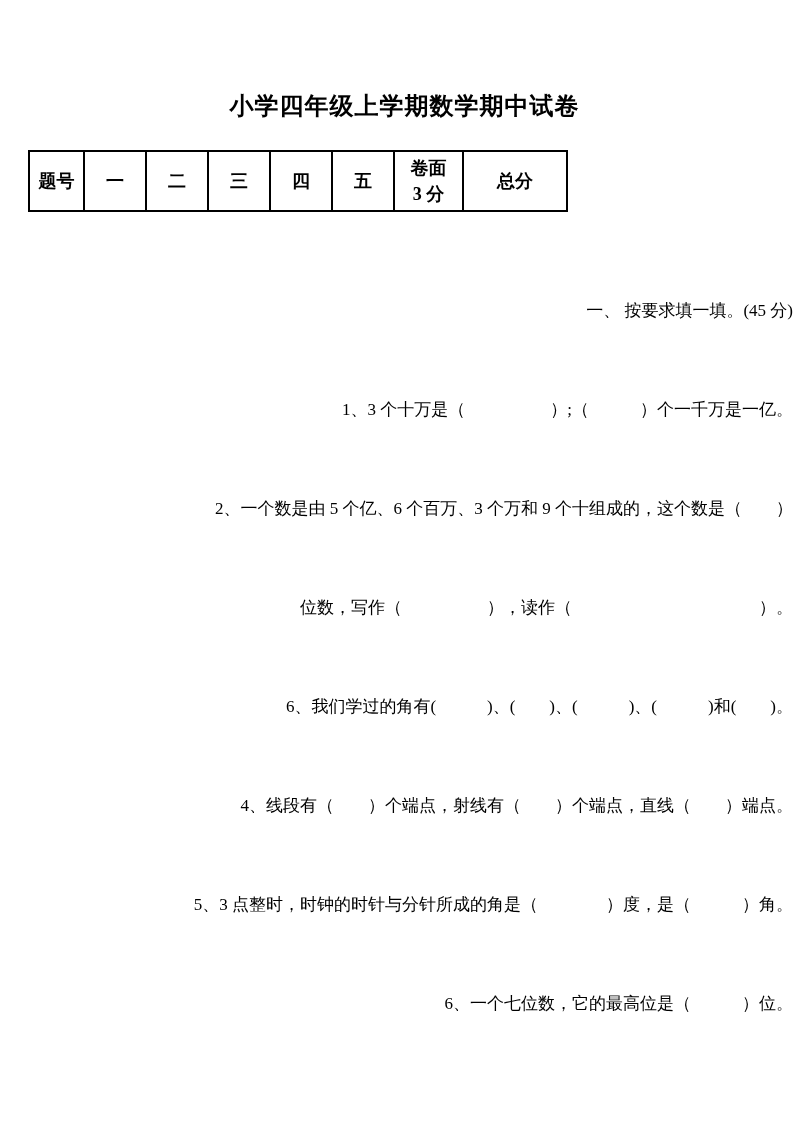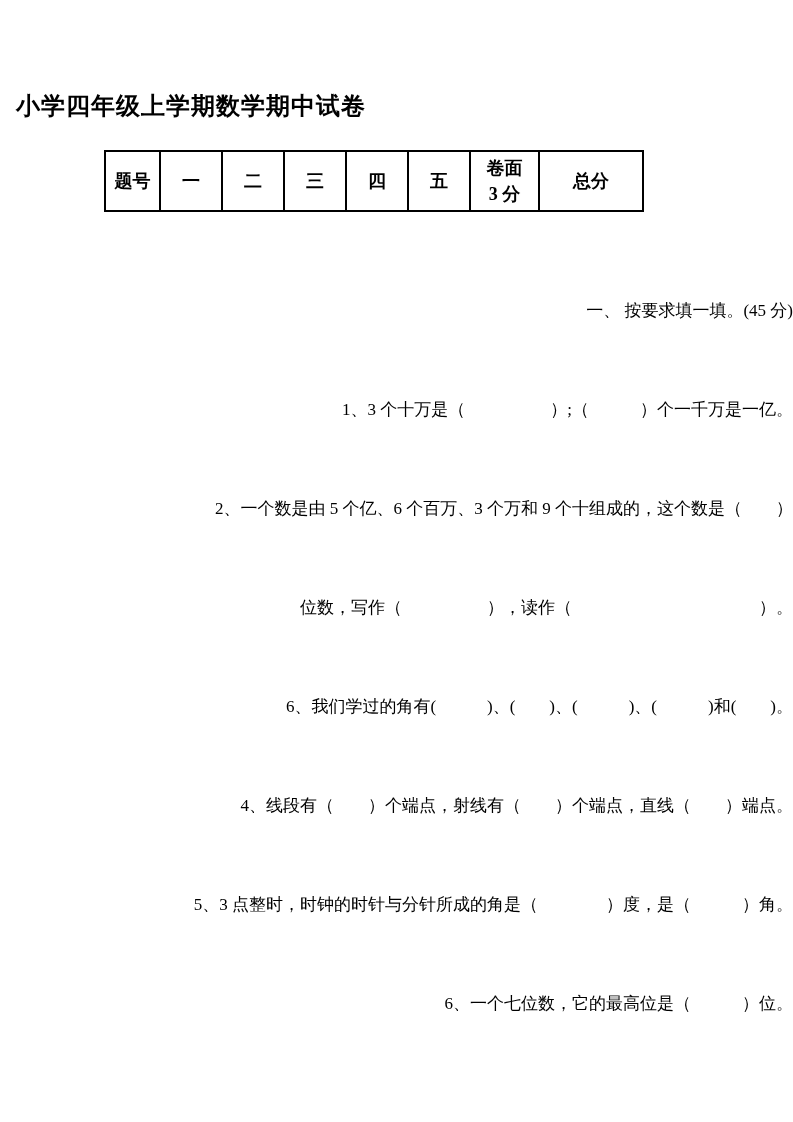--- a/index.html
+++ b/index.html
@@ -12,28 +12,29 @@
       width: 793px;
       height: 1122px;
       background: #ffffff;
       color: #000000;
       font-family: "Liberation Serif", "DejaVu Serif", serif;
       overflow: hidden;
       box-sizing: border-box;
     }
     .title {
       padding-top: 90px;
+      text-align: center;
       font-size: 24px;
       font-weight: bold;
       letter-spacing: 1px;
       padding-left: 16px;
     }
     table.score-table {
       border-collapse: collapse;
-      margin: 28px 0 0 104px;
+      margin: 28px 0 0 28px;
       table-layout: fixed;
     }
     table.score-table td {
       border: 2px solid #000000;
       font-size: 18px;
       font-weight: bold;
       text-align: center;
       vertical-align: middle;
       padding: 0 3px;
       box-sizing: border-box;

